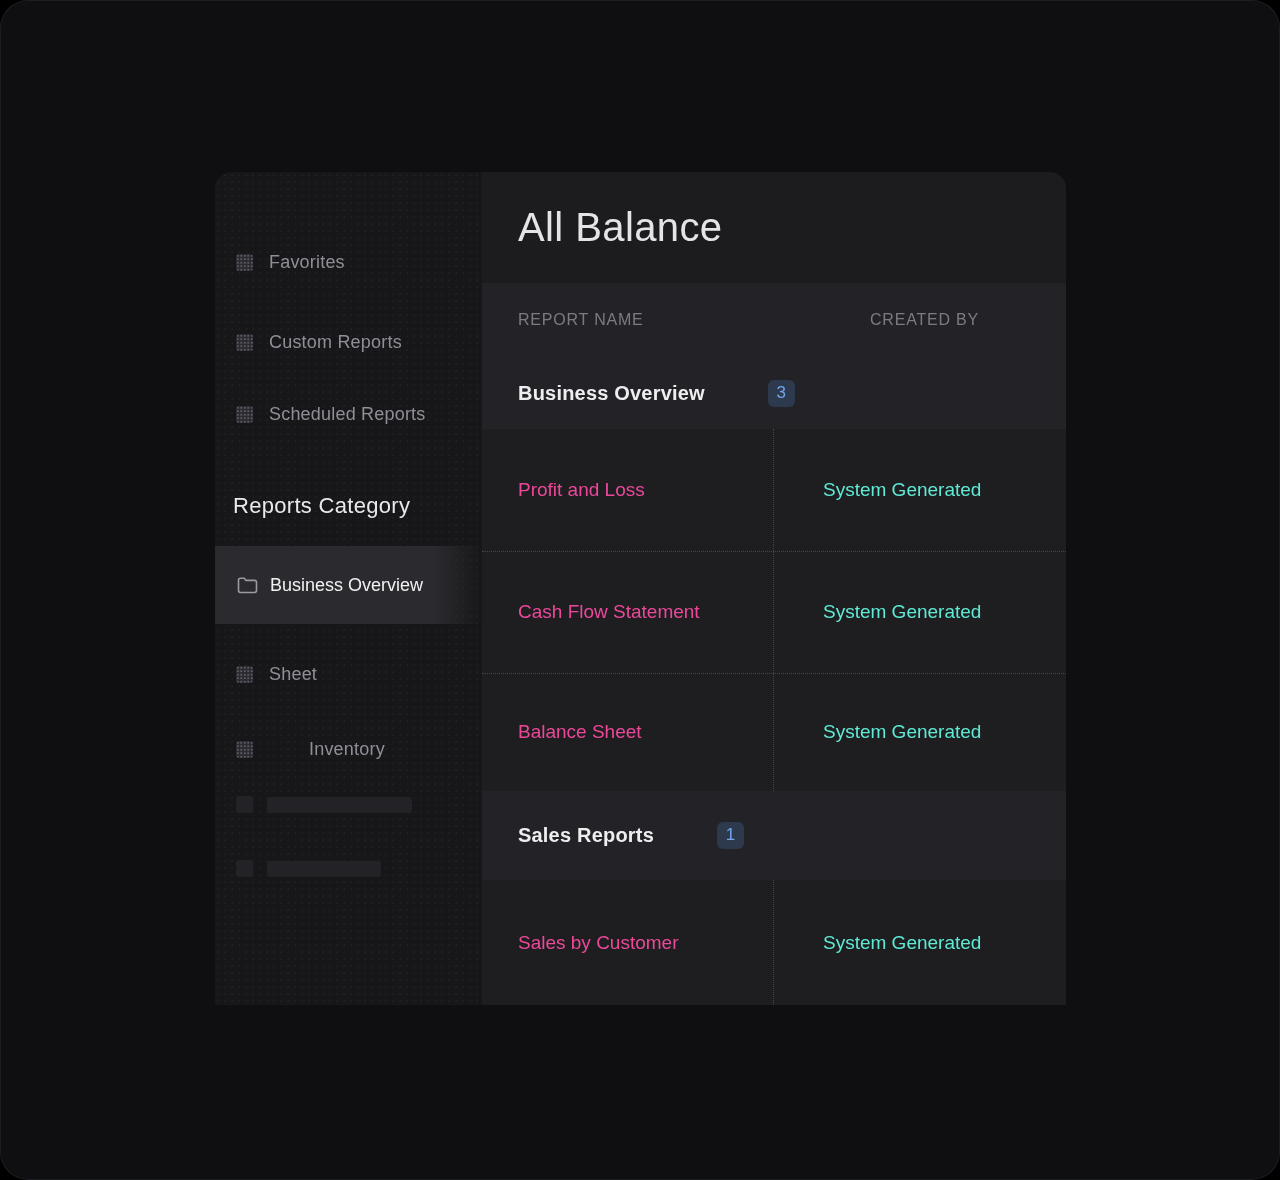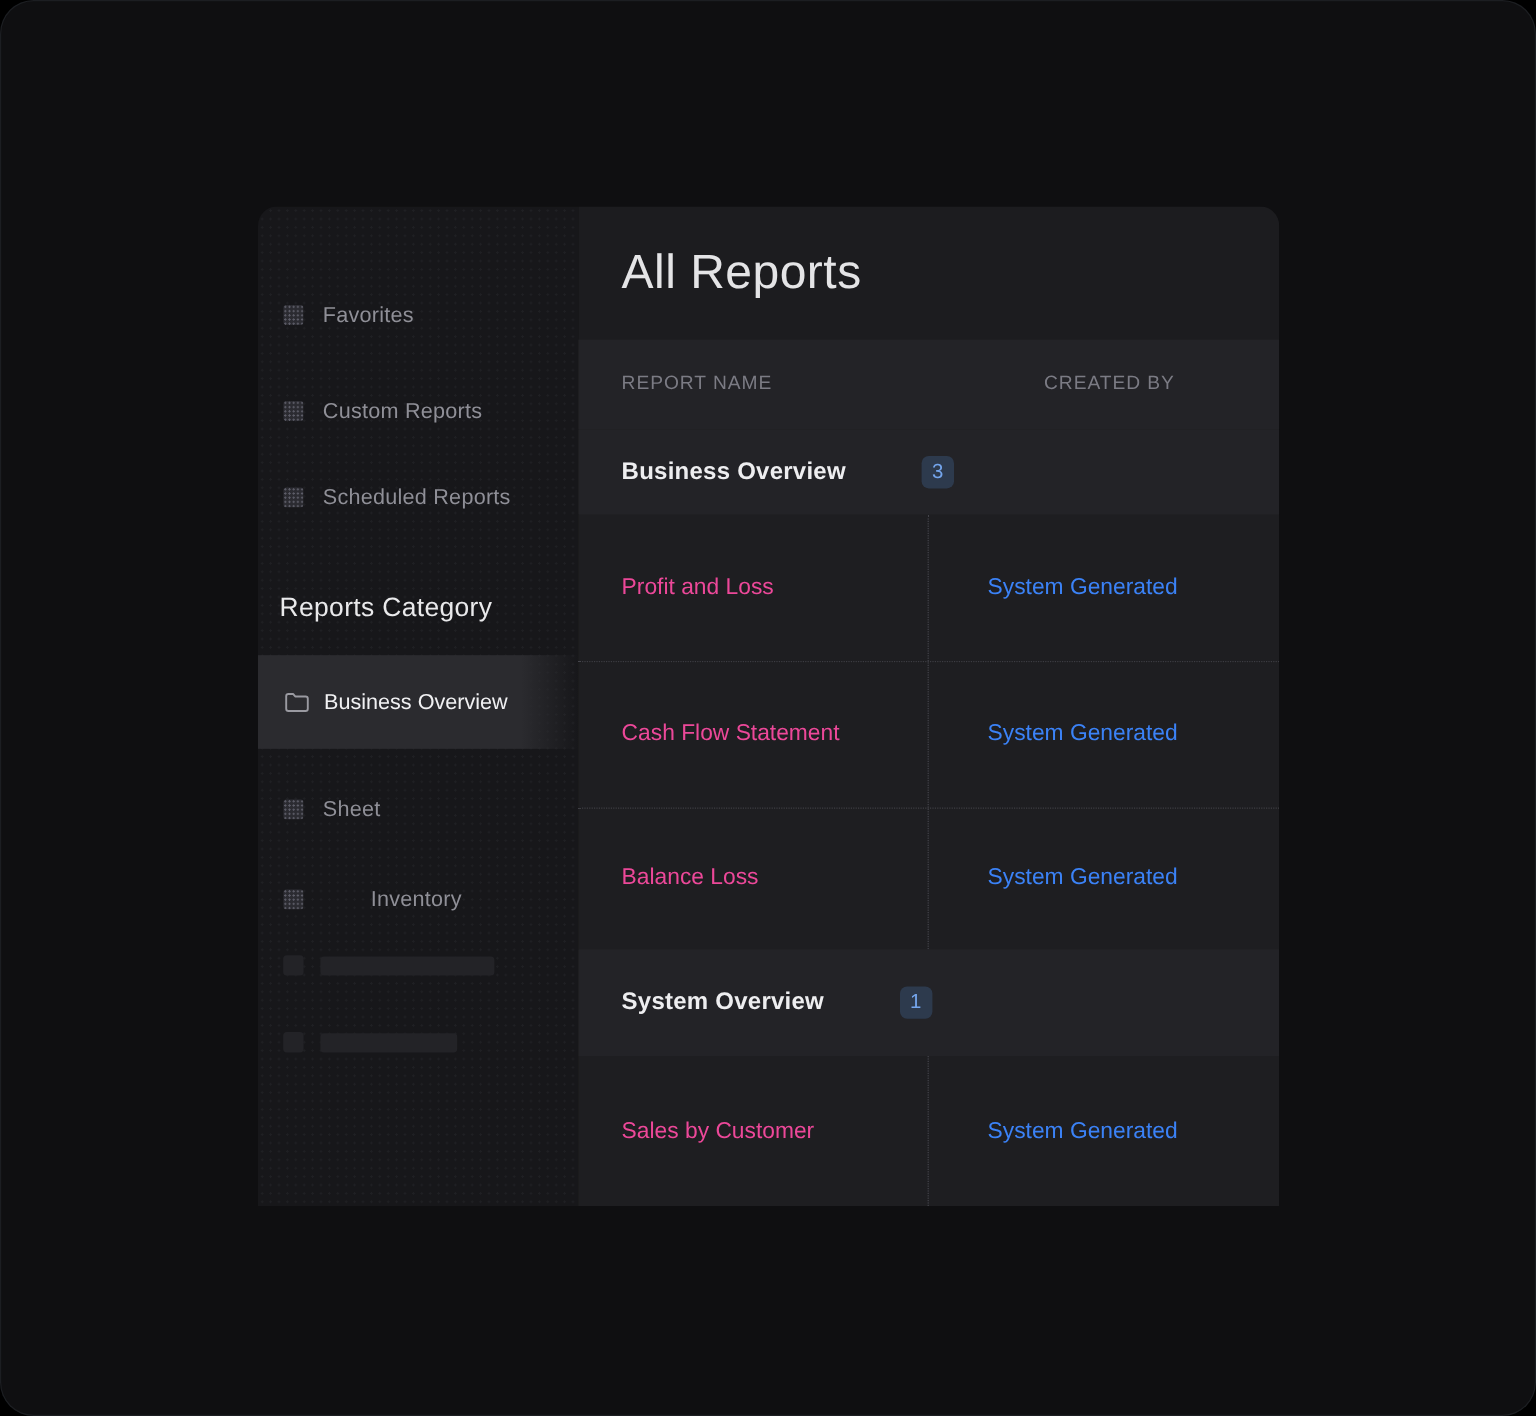--- a/index.html
+++ b/index.html
@@ -64,21 +64,21 @@
     min-width:27px;height:27px;margin-left:15px;border-radius:6px;
     background:#2d3a4d;color:#74a5ec;font-size:17px;font-weight:500;
   }
   .data-row{display:flex;background:#1e1e21;}
   .data-row .cell1{
     width:291px;flex:0 0 291px;padding-left:36px;box-sizing:border-box;
     display:flex;align-items:center;font-size:19px;color:#ec4899;
   }
   .data-row .cell2{
     flex:1;padding-left:49px;box-sizing:border-box;
-    display:flex;align-items:center;font-size:19px;color:#3b82f6;
+    display:flex;align-items:center;font-size:19px;color:#5eead4;
     border-left:1px dotted #45454c;
   }
   .dotted-bottom{border-bottom:1px dotted #45454c;}
   .link{cursor:pointer;}
 </style>
 </head>
 <body>
 
 <div class="canvas">
   <div class="card">
@@ -128,21 +128,21 @@
 
       <div class="skel-row" style="top:688px;">
         <span class="skel-sq"></span>
         <span class="skel-bar" style="width:114px;"></span>
       </div>
     </div>
 
     <div class="main">
 
       <div class="title-area">
-        <span class="page-title">All Reports</span>
+        <span class="page-title">All Balance</span>
       </div>
 
       <div class="thead band">
         <span class="th col1">REPORT NAME</span>
         <span class="th col2">CREATED BY</span>
       </div>
 
       <div class="section-row band" style="height:72px;">
         <span class="sec-name">Business Overview</span>
         <span class="count-badge">3</span>
@@ -161,29 +161,29 @@
         <div class="cell1">
             <span class="link">Cash Flow Statement</span>
           </div>
         <div class="cell2">
             <span class="link">System Generated</span>
           </div>
       </div>
 
       <div class="data-row" style="height:117px;">
         <div class="cell1">
-            <span class="link">Balance Loss</span>
+            <span class="link">Balance Sheet</span>
           </div>
         <div class="cell2">
             <span class="link">System Generated</span>
           </div>
       </div>
 
       <div class="section-row band" style="height:90px;">
-        <span class="sec-name">System Overview</span>
+        <span class="sec-name">Sales Reports</span>
         <span class="count-badge">1</span>
       </div>
 
       <div class="data-row" style="height:125px;">
         <div class="cell1">
             <span class="link">Sales by Customer</span>
           </div>
         <div class="cell2">
             <span class="link">System Generated</span>
           </div>

